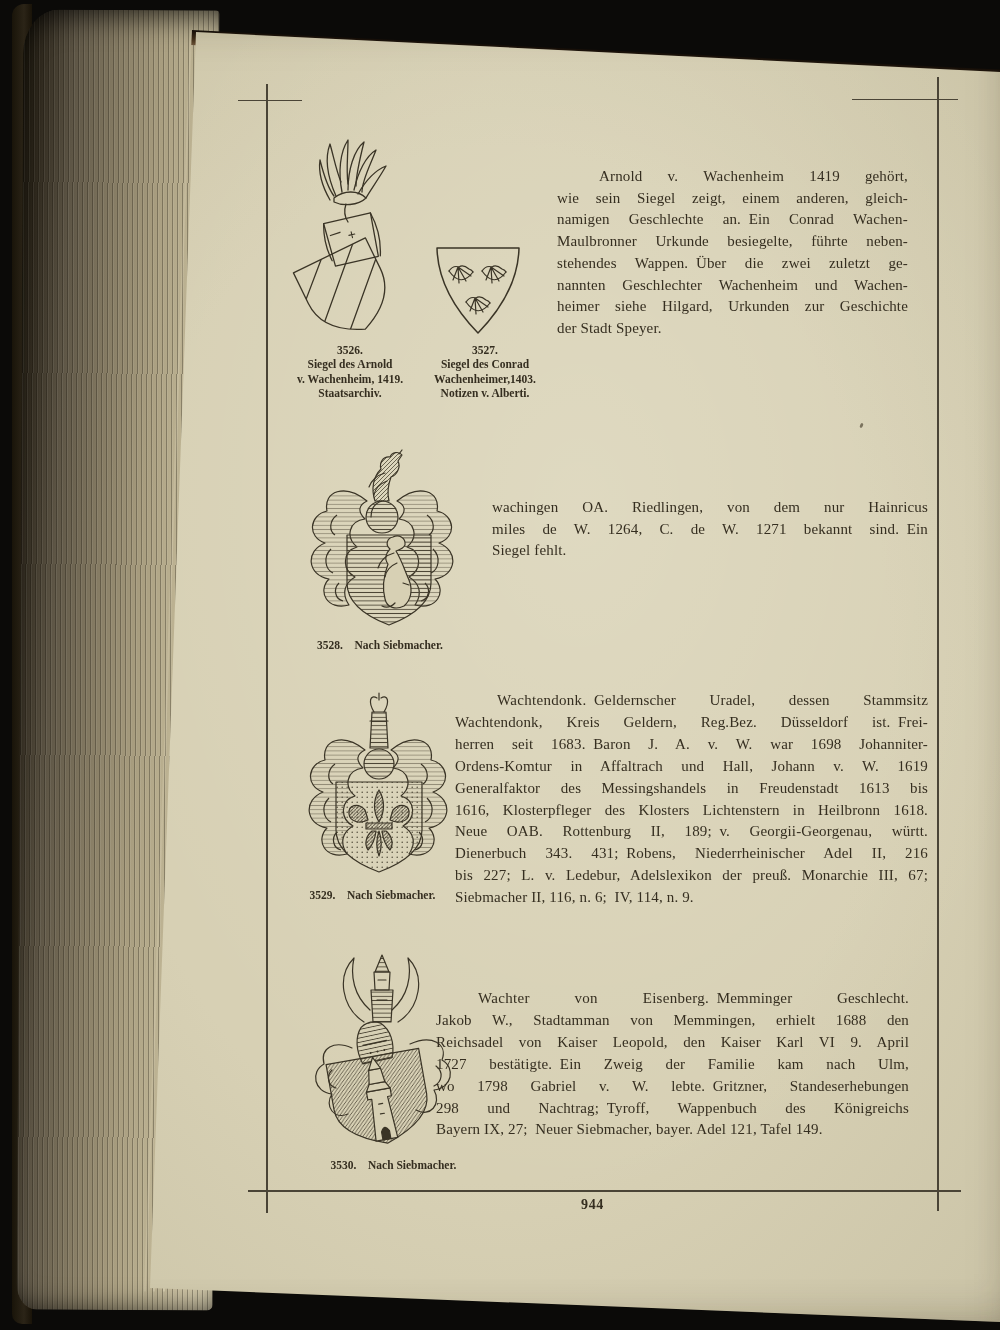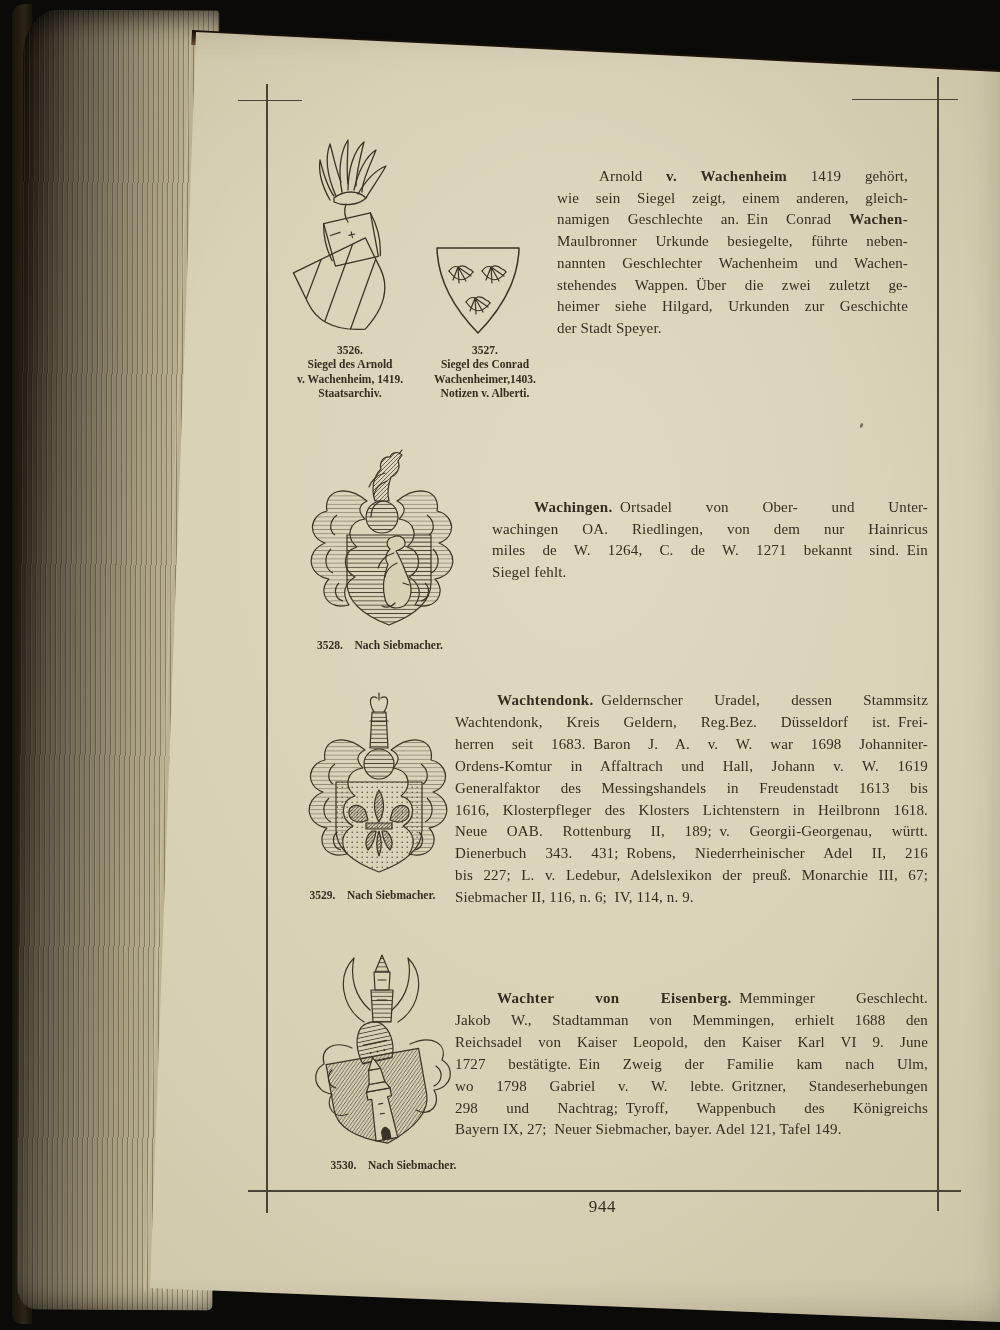--- a/index.html
+++ b/index.html
@@ -71,37 +71,37 @@
 
   
   .fig{position:absolute}
   .fig svg{display:block;width:100%;height:100%}
 
   
   .article{position:absolute;color:var(--ink);font-size:15px;line-height:21.7px;letter-spacing:.15px}
   .a1{left:557px;top:166px;width:351px}
   .a2{left:492px;top:497px;width:436px}
   .a3{left:455px;top:690px;width:473px;line-height:21.9px}
-  .a4{left:455px;top:988px;width:473px;line-height:21.9px}
+  .a4{left:436px;top:988px;width:473px;line-height:21.9px}
   .tline{text-align:justify;text-align-last:justify;overflow:hidden}
   .tline.last{text-align-last:left}
   .tline.first{text-indent:42px}
-  .b{font-weight:bold;letter-spacing:.3px}
+  .b{font-weight:normal;letter-spacing:.3px}
 
   .caption{position:absolute;color:var(--ink);font-size:11.5px;line-height:14.4px;font-weight:bold}
   .caption .tline{text-align:right;text-align-last:center;text-indent:0}
   .cap26{left:283px;top:343px;width:134px}
   .cap27{left:420px;top:343px;width:130px}
   .cap28{left:300px;top:638px;width:160px}
   .cap29{left:295px;top:888px;width:155px}
   .cap30{left:316px;top:1158px;width:155px}
 
   .page-number{
-    position:absolute;left:267px;top:1197px;width:671px;
-    text-align:center;color:var(--ink);font-size:17px;letter-spacing:.6px;font-weight:normal;
+    position:absolute;left:257px;top:1197px;width:671px;
+    text-align:center;color:var(--ink);font-size:14px;letter-spacing:.6px;font-weight:bold;
   }
 </style>
 </head>
 <body>
 
 <div class="cover-edge"></div>
 <div class="page-stack"></div>
 <div class="edge-line l1"></div>
 <div class="edge-line l2"></div>
 <div class="edge-line l3"></div>
@@ -312,47 +312,46 @@
     </div>
   <div class="caption cap30">
       <div class="tline first last"><span>3530. Nach Siebmacher.</span></div>
     </div>
 
   <div class="article a1">
       <div class="tline first"><span>Arnold </span><span class="b">v. Wachenheim</span><span> 1419 gehört,</span></div>
       <div class="tline"><span>wie sein Siegel zeigt, einem anderen, gleich-</span></div>
       <div class="tline"><span>namigen Geschlechte an. Ein Conrad </span><span class="b">Wachen-</span></div>
       <div class="tline"><span>Maulbronner Urkunde besiegelte, führte neben-</span></div>
+      <div class="tline"><span>stehendes Wappen. Über die zwei zuletzt ge-</span></div>
       <div class="tline"><span>nannten Geschlechter Wachenheim und Wachen-</span></div>
-      <div class="tline"><span>stehendes Wappen. Über die zwei zuletzt ge-</span></div>
       <div class="tline"><span>heimer siehe Hilgard, Urkunden zur Geschichte</span></div>
       <div class="tline last"><span>der Stadt Speyer.</span></div>
     </div>
   <div class="article a2">
-      <div class="tline first"><span class="b">Wachingen.</span><span> Ortsadel von Ober- und Unter-</span></div>
       <div class="tline"><span>wachingen OA. Riedlingen, von dem nur Hainricus</span></div>
       <div class="tline"><span>miles de W. 1264, C. de W. 1271 bekannt sind. Ein</span></div>
       <div class="tline last"><span>Siegel fehlt.</span></div>
     </div>
   <div class="article a3">
       <div class="tline first"><span class="b">Wachtendonk.</span><span> Geldernscher Uradel, dessen Stammsitz</span></div>
       <div class="tline"><span>Wachtendonk, Kreis Geldern, Reg.Bez. Düsseldorf ist. Frei-</span></div>
       <div class="tline"><span>herren seit 1683. Baron J. A. v. W. war 1698 Johanniter-</span></div>
       <div class="tline"><span>Ordens-Komtur in Affaltrach und Hall, Johann v. W. 1619</span></div>
       <div class="tline"><span>Generalfaktor des Messingshandels in Freudenstadt 1613 bis</span></div>
       <div class="tline"><span>1616, Klosterpfleger des Klosters Lichtenstern in Heilbronn 1618.</span></div>
       <div class="tline"><span>Neue OAB. Rottenburg II, 189; v. Georgii-Georgenau, württ.</span></div>
       <div class="tline"><span>Dienerbuch 343. 431; Robens, Niederrheinischer Adel II, 216</span></div>
       <div class="tline"><span>bis 227; L. v. Ledebur, Adelslexikon der preuß. Monarchie III, 67;</span></div>
       <div class="tline last"><span>Siebmacher II, 116, n. 6; IV, 114, n. 9.</span></div>
     </div>
   <div class="article a4">
       <div class="tline first"><span class="b">Wachter von Eisenberg.</span><span> Memminger Geschlecht.</span></div>
       <div class="tline"><span>Jakob W., Stadtamman von Memmingen, erhielt 1688 den</span></div>
-      <div class="tline"><span>Reichsadel von Kaiser Leopold, den Kaiser Karl VI 9. June</span></div>
+      <div class="tline"><span>Reichsadel von Kaiser Leopold, den Kaiser Karl VI 9. April</span></div>
       <div class="tline"><span>1727 bestätigte. Ein Zweig der Familie kam nach Ulm,</span></div>
       <div class="tline"><span>wo 1798 Gabriel v. W. lebte. Gritzner, Standeserhebungen</span></div>
       <div class="tline"><span>298 und Nachtrag; Tyroff, Wappenbuch des Königreichs</span></div>
       <div class="tline last"><span>Bayern IX, 27; Neuer Siebmacher, bayer. Adel 121, Tafel 149.</span></div>
     </div>
 
   <div class="page-number">944</div>
 </div>
 
 </body></html>

